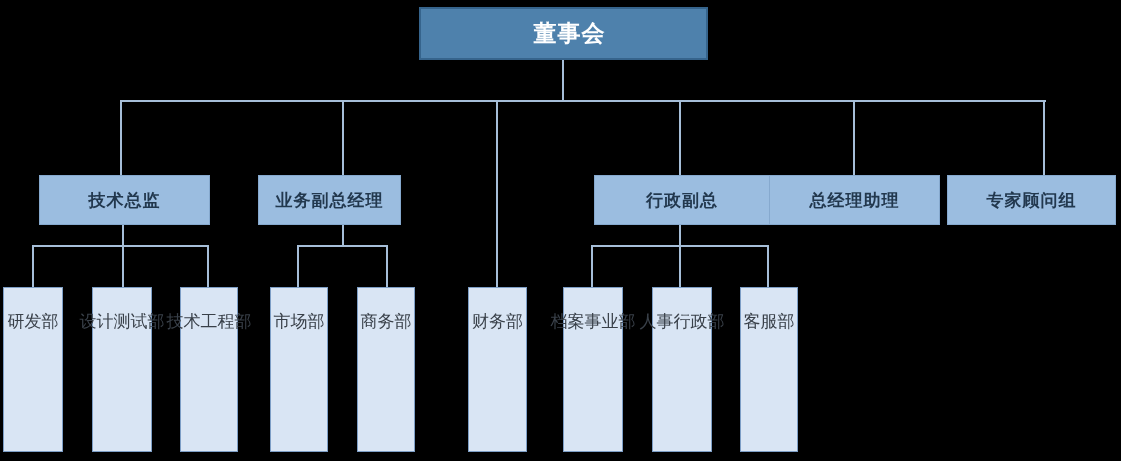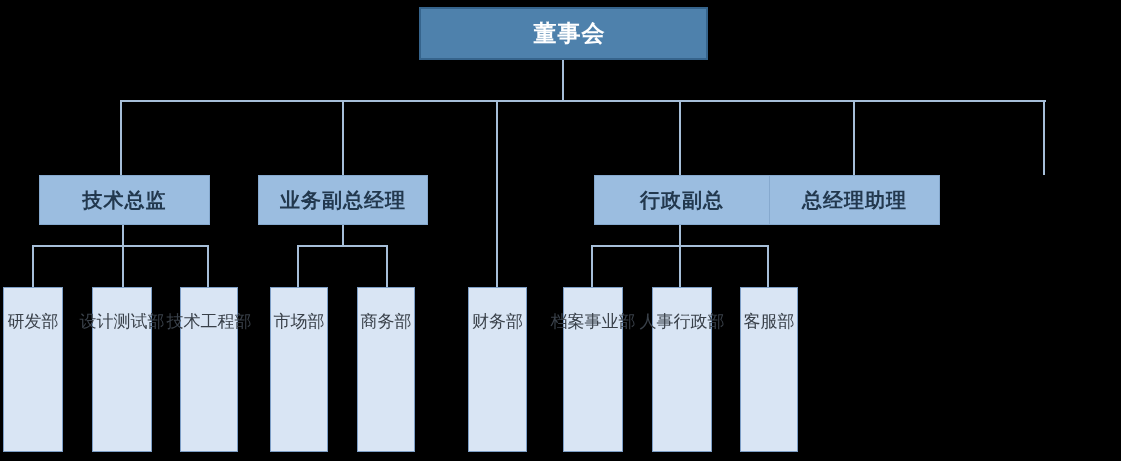--- a/index.html
+++ b/index.html
@@ -26,21 +26,21 @@
     font-weight: bold;
     font-size: 23px;
     letter-spacing: 1px;
     top: 7px; height: 53px;
   }
   .box.l2 {
     background: #9BBDE0;
     border: 1px solid #86A9CE;
     color: #22384E;
     font-weight: bold;
-    font-size: 20px;
+    font-size: 17px;
     letter-spacing: 1px;
     top: 175px; height: 50px;
   }
   .box.l3 {
     background: #D9E5F4;
     border: 1px solid #7D9EC6;
     color: #394049;
     font-size: 17px;
     top: 287px; height: 165px;
     align-items: flex-start;
@@ -53,23 +53,24 @@
   }
 </style>
 </head>
 <body>
 
 <div id="canvas">
 
   <div class="box l1" style="left:419px; width:289px;padding-left:12px;">董事会</div>
 
   <div class="box l2" style="left:39px;  width:171px;">技术总监</div>
-  <div class="box l2" style="left:258px; width:170px;">业务副总经理</div>
+  <div class="box l2" style="left:258px; width:143px;">业务副总经理</div>
   <div class="box l2" style="left:594px; width:176px;">行政副总</div>
   <div class="box l2" style="left:769px; width:171px;text-align:right;">总经理助理</div>
+  <div class="box l2" style="left:947px; width:169px;">专家顾问组</div>
 
   <div class="box l3" style="left:3px;   width:60px;">
       <span class="vchar">研</span>
       <span class="vchar">发</span>
       <span class="vchar">部</span>
     </div>
   <div class="box l3" style="left:92px;  width:60px;">
       <span class="vchar">设</span>
       <span class="vchar">计</span>
       <span class="vchar">测</span>

